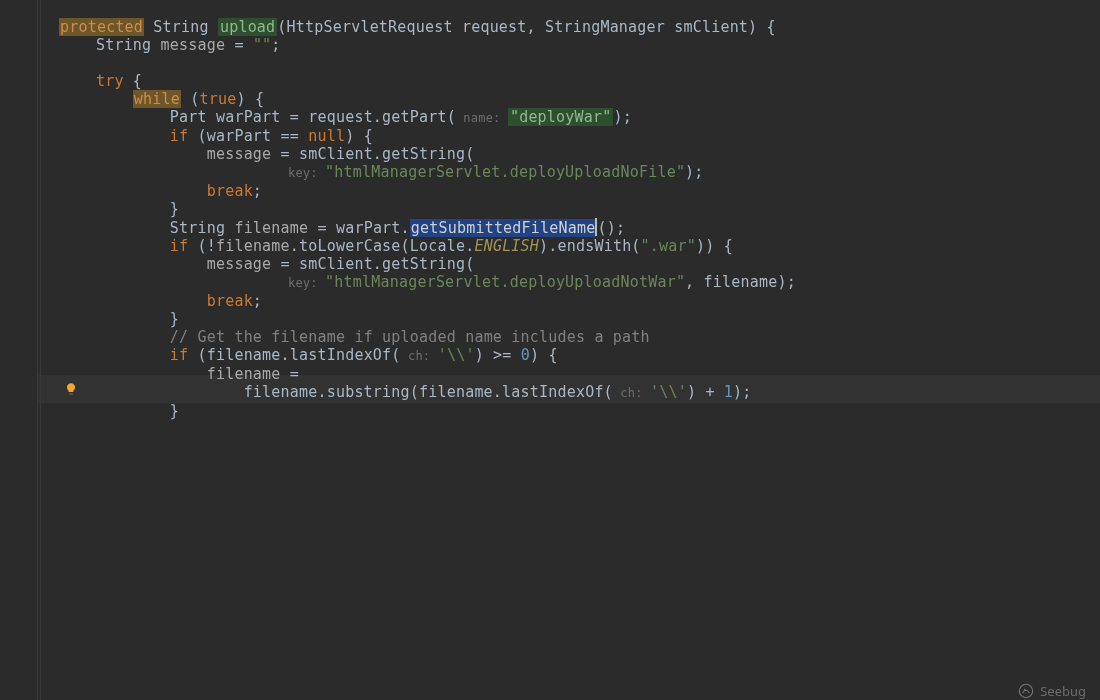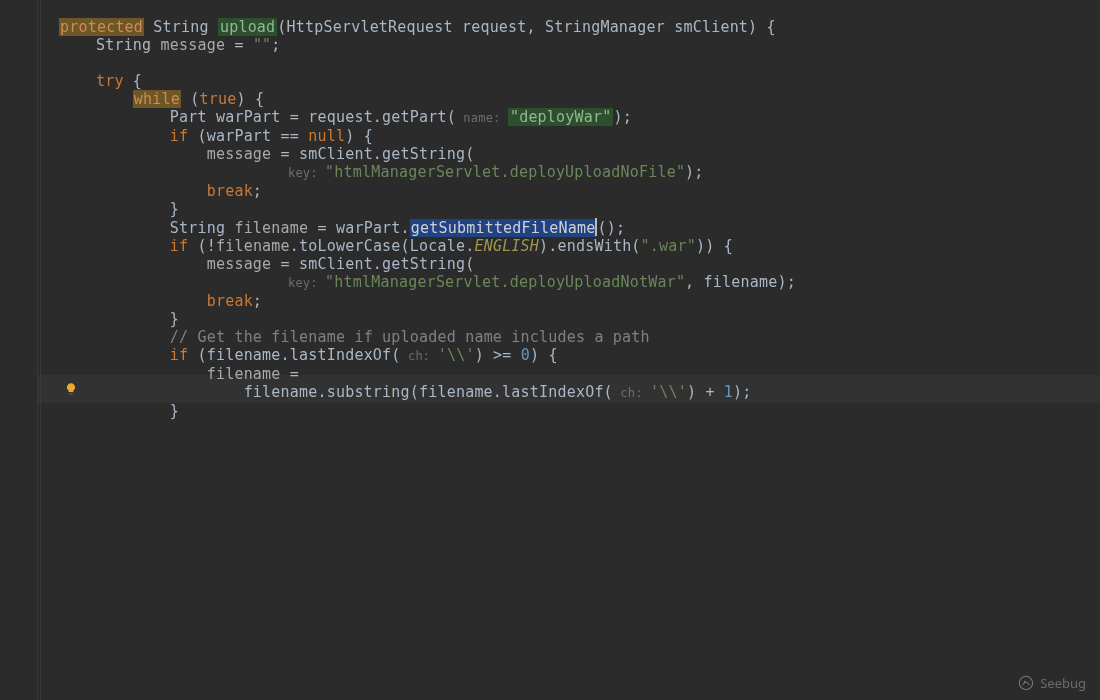--- a/index.html
+++ b/index.html
@@ -79,21 +79,21 @@
     display: inline-block;
     width: 2px;
     height: 18px;
     background: #bbbbbb;
     vertical-align: -3px;
     margin-left: -1px;
   }
   .watermark {
     position: absolute;
     right: 14px;
-    bottom: 8px;
+    bottom: 0;
     color: #7b7b7b;
     font-family: system-ui, sans-serif;
     font-size: 13px;
     display: flex;
     align-items: center;
     gap: 6px;
     opacity: .8;
   }
   .watermark svg { width: 16px; height: 16px; }
 </style>

